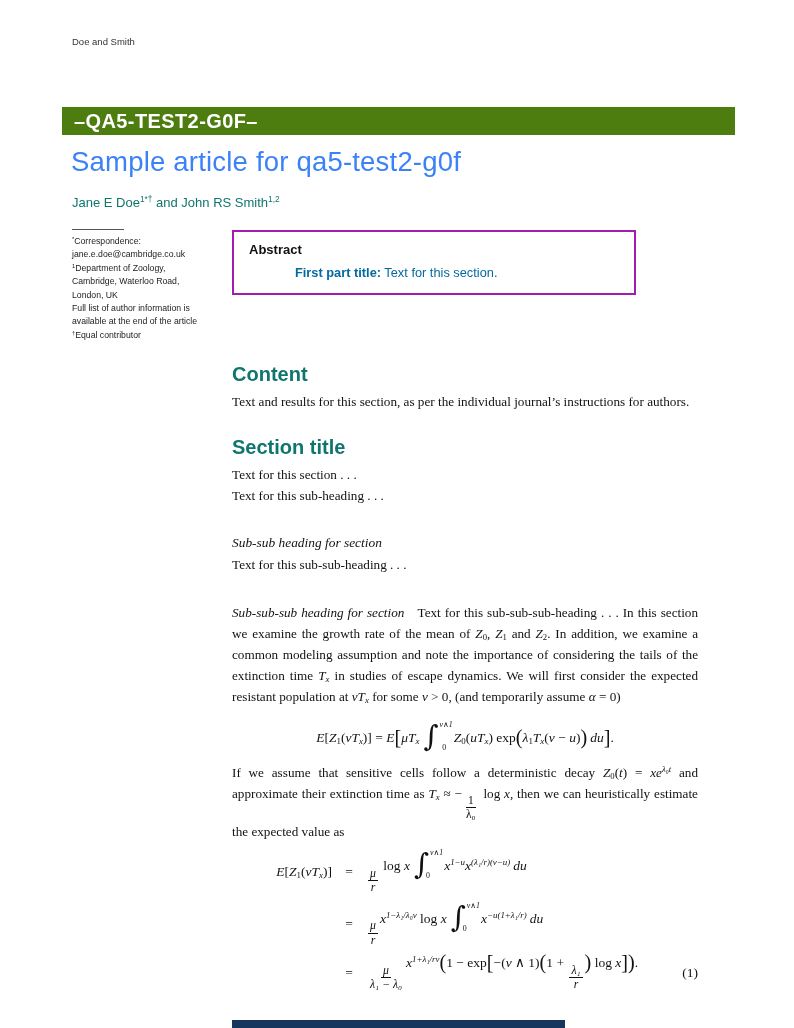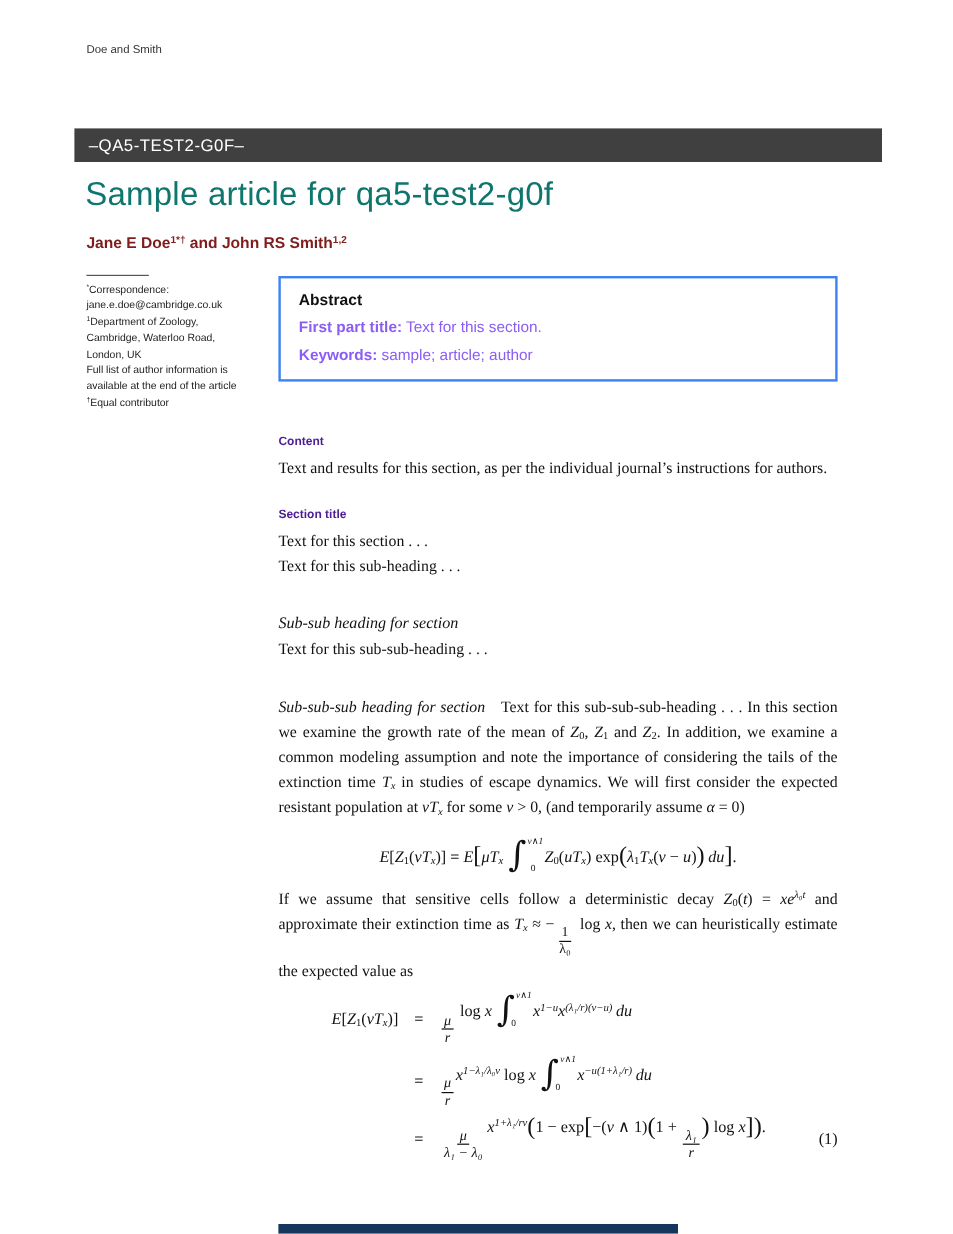--- a/index.html
+++ b/index.html
@@ -5,38 +5,38 @@
   html,body{margin:0;padding:0;}
   body{
     width:794px;height:1028px;position:relative;background:#ffffff;
     font-family:"Liberation Sans","DejaVu Sans",sans-serif;color:#1a1a1a;
     overflow:hidden;
   }
   
   #running-head{position:absolute;left:72px;top:36px;font-size:9.5px;color:#333;}
   #banner{
     position:absolute;left:62px;top:107px;width:673px;height:28px;box-sizing:border-box;
-    background:#404040;color:#ffffff;font-weight:normal;font-size:14px;line-height:28px;
+    background:#4d7c0f;color:#ffffff;font-weight:bold;font-size:20px;line-height:28px;
     padding-left:12px;letter-spacing:0.4px;
   }
-  #page-title{position:absolute;left:71px;top:146px;font-size:27.5px;font-weight:500;color:#0f766e;letter-spacing:0.2px;}
-  #authors{position:absolute;left:72px;top:195px;font-size:13px;color:#7f1d1d;font-weight:bold;}
+  #page-title{position:absolute;left:71px;top:146px;font-size:27.5px;font-weight:500;color:#3b82f6;letter-spacing:0.2px;}
+  #authors{position:absolute;left:72px;top:195px;font-size:13px;color:#0f766e;}
   #authors sup{font-size:64%;}
   #fn-rule{position:absolute;left:72px;top:229px;width:52px;height:1px;background:#555;}
   #sidebar{position:absolute;left:72px;top:235px;width:158px;font-size:8.7px;line-height:13.4px;color:#222;white-space:nowrap;}
   #abstract-box{
-    position:absolute;left:232px;top:230px;width:466px;box-sizing:border-box;
-    border:2px solid #3b82f6;background:#fff;padding:10px 15px 13px 15px;
+    position:absolute;left:232px;top:230px;width:404px;box-sizing:border-box;
+    border:2px solid #a21caf;background:#fff;padding:10px 15px 13px 15px;
   }
   .abs-heading{font-size:13px;font-weight:bold;color:#111;}
-  .abs-line{font-size:12.8px;margin-top:8px;color:#8b5cf6;}
+  .abs-line{font-size:12.8px;margin-top:8px;color:#0369a1;margin-left:46px;}
   .abs-line .mb{font-weight:bold;}
   #main{position:absolute;left:232px;top:363px;width:466px;}
   
-  .h-big{font-size:10px;font-weight:bold;margin:0 0 5px 0;color:#4c1d95;}
+  .h-big{font-size:20px;font-weight:bold;margin:0 0 5px 0;color:#0f766e;}
   .h-big.sp{margin-top:24px;}
   .h-sub{font-size:13px;font-weight:normal;margin:29px 0 3px 0;color:#111;}
   .h-subsub{font-family:"Liberation Serif","DejaVu Serif",serif;font-style:italic;font-size:13.4px;margin:29px 0 3px 0;color:#111;}
   .body-text{
     font-family:"Liberation Serif","DejaVu Serif",serif;font-size:13.2px;line-height:21px;
     text-align:justify;color:#111;margin:0;
   }
   .body-text.gap{margin-top:27px;}
   
   .mi{font-style:italic;}
@@ -83,21 +83,20 @@
 
 <div id="authors"><span class="mr">Jane E Doe</span><span><sup style="font-style: normal;">1*†</sup></span><span class="mr"> and John RS Smith</span><span><sup style="font-style: normal;">1,2</sup></span></div>
 
 <div id="fn-rule"></div>
 
 <div id="sidebar"><span><sup style="font-style: normal;">*</sup></span><span class="mr">Correspondence:</span><br><span class="mr">jane.e.doe@cambridge.co.uk</span><br><span><sup style="font-style: normal;">1</sup></span><span class="mr">Department of Zoology,</span><br><span class="mr">Cambridge, Waterloo Road,</span><br><span class="mr">London, UK</span><br><span class="mr">Full list of author information is</span><br><span class="mr">available at the end of the article</span><br><span><sup style="font-style: normal;">†</sup></span><span class="mr">Equal contributor</span></div>
 
 <div id="abstract-box">
   <div class="abs-heading">Abstract</div>
   <div class="abs-line"><span class="mb">First part title:</span><span class="mr"> Text for this section.</span></div>
-  <div class="abs-line"><span class="mb">Keywords:</span><span class="mr"> sample; article; author</span></div>
 </div>
 
 <div id="main">
   <div class="h-big">Content</div>
   <p class="body-text"><span class="mr">Text and results for this section, as per the individual journal’s instructions for authors.</span></p>
 
   <div class="h-big sp">Section title</div>
   <p class="body-text"><span class="mr">Text for this section . . .</span></p>
 
   <p class="body-text"><span class="mr">Text for this sub-heading . . .</span></p>

